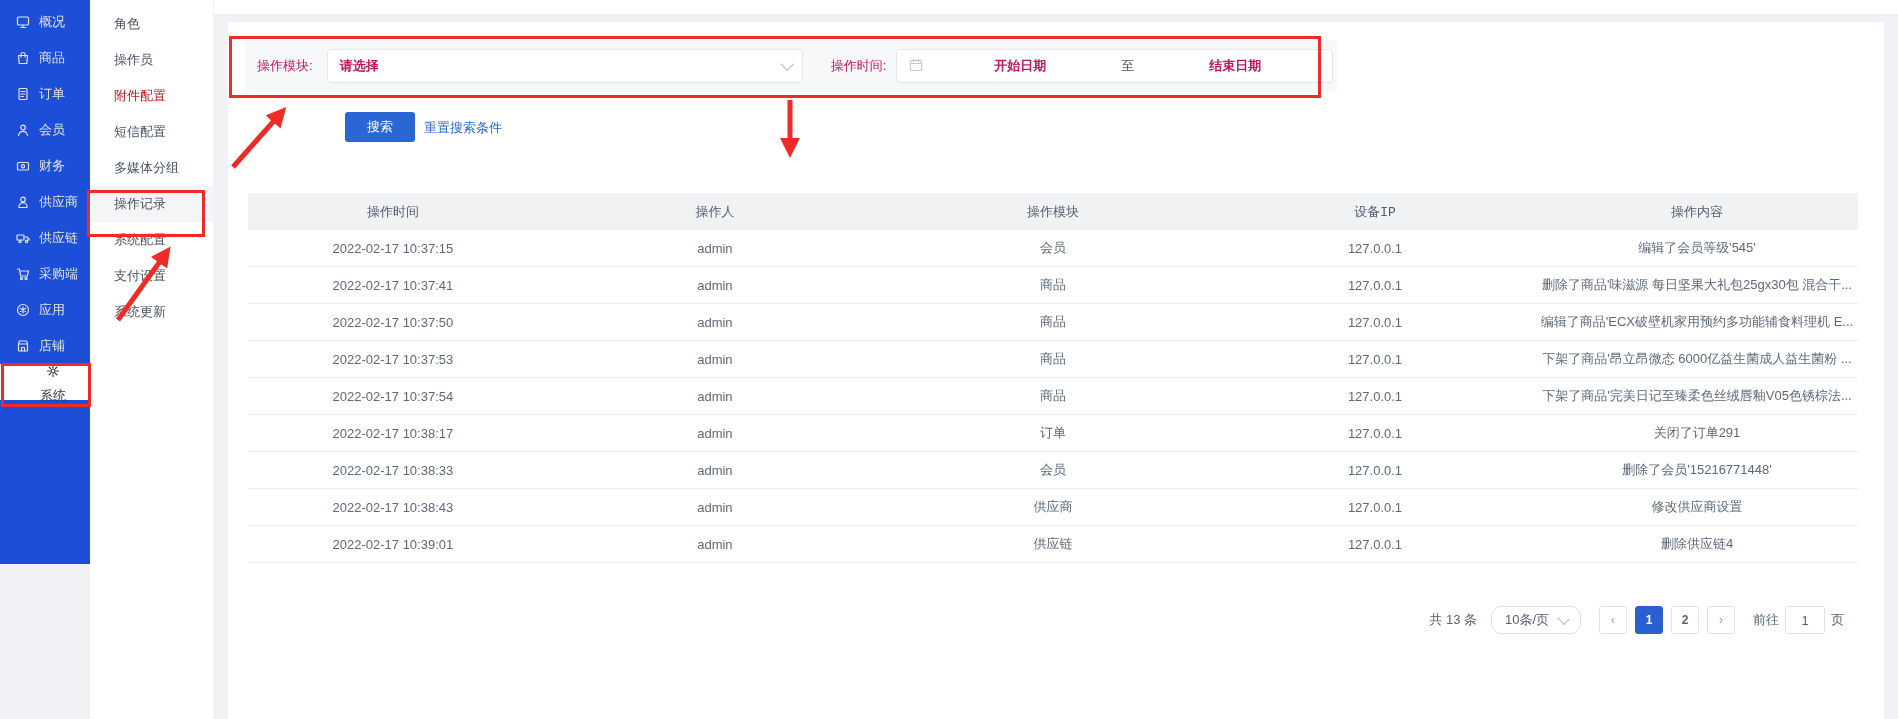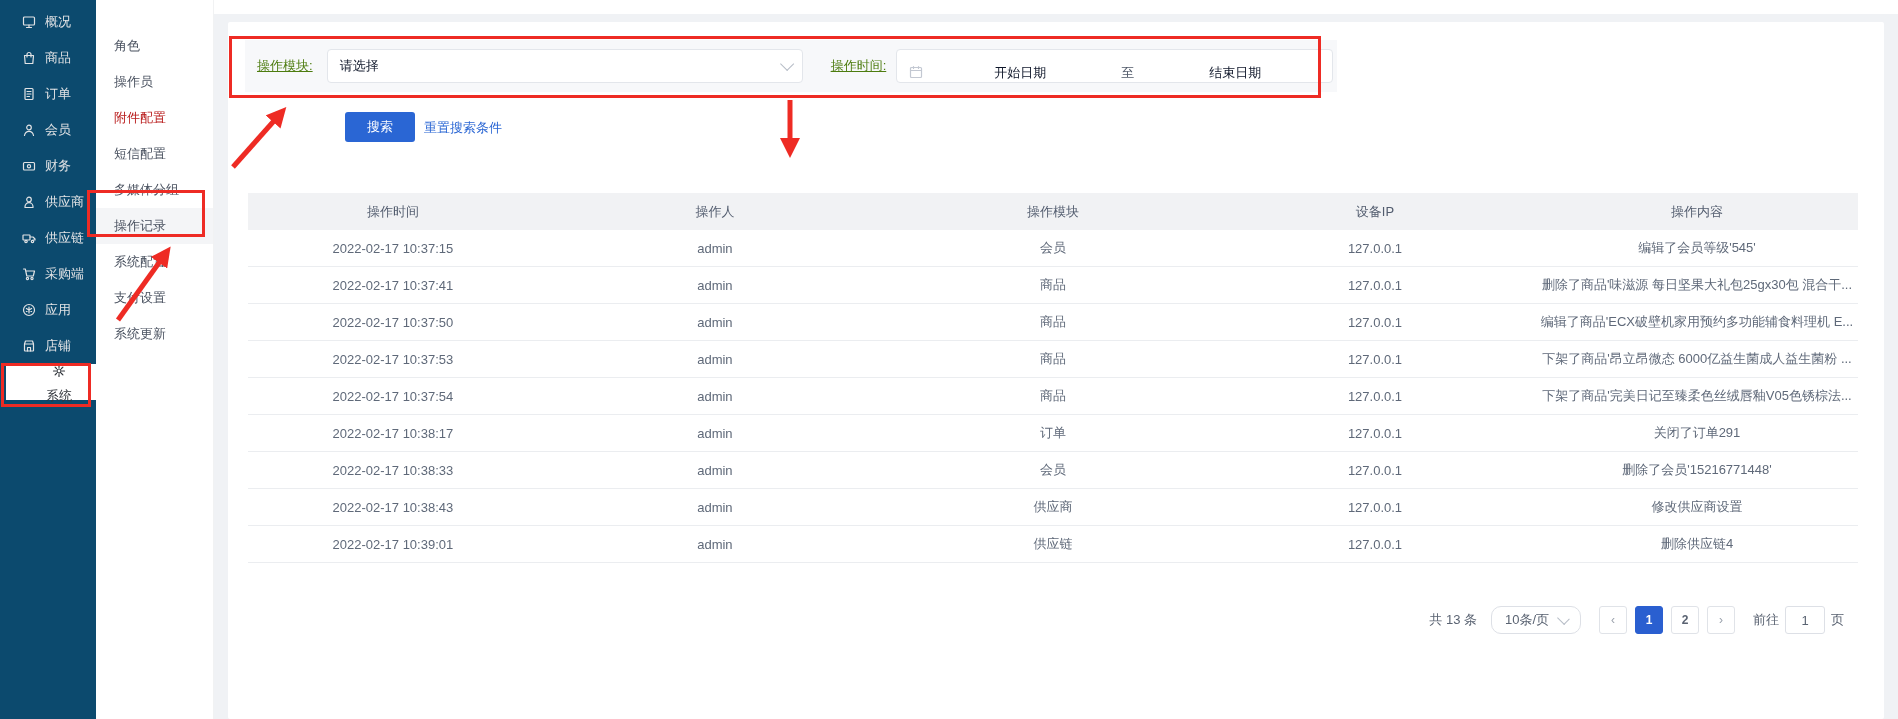--- a/index.html
+++ b/index.html
@@ -2,62 +2,62 @@
 <html><head>
 <meta charset="utf-8">
 <style>
   html,body{margin:0;padding:0;}
   body{
     width:1898px;height:719px;position:relative;overflow:hidden;
     background:#f0f2f5;font-family:"Liberation Sans",sans-serif;
     -webkit-font-smoothing:antialiased;
   }
   
-  .dark-sidebar{position:absolute;left:0;top:0;width:90px;height:719px;background:#0c4a6e;z-index:2;padding-left:6px;}
+  .dark-sidebar{position:absolute;left:0;top:0;width:90px;height:564px;background:#1d4ed8;z-index:2;}
   .ds-list{padding-top:4px;}
   .ds-item{height:36px;display:flex;align-items:center;padding-left:16px;gap:9px;
     color:#e2e3e5;font-size:13px;cursor:pointer;white-space:nowrap;}
   .ds-item svg{width:14px;height:14px;flex:0 0 14px;stroke:currentColor;fill:none;
     stroke-width:1.2;stroke-linecap:round;stroke-linejoin:round;}
   .ds-item.active{background:#ffffff;color:#33373d;flex-direction:column;}
   
   .submenu{position:absolute;left:90px;top:0;width:123px;height:719px;background:#ffffff;z-index:1;
     border-right:1px solid #f1f2f3;}
-  .sm-list{padding-top:28px;}
+  .sm-list{padding-top:6px;}
   .sm-item{height:36px;line-height:36px;padding-left:24px;font-size:13px;color:#4a5260;cursor:pointer;white-space:nowrap;}
   .sm-item.active-blue{color:#b91c1c;}
   .sm-item.highlight{background:#f4f5f7;}
   
   .content{position:absolute;left:213px;top:0;right:0;bottom:0;background:#f0f2f5;}
   .content-topstrip{position:absolute;top:0;left:0;right:0;height:14px;background:#ffffff;}
   .card{position:absolute;left:15px;right:14px;top:22px;bottom:0;background:#ffffff;border-radius:2px;}
   
   .filter-panel{position:absolute;left:17px;top:18px;width:1092px;height:52px;background:#f7f8fa;
     display:flex;align-items:center;font-size:13px;}
-  .fp-label{color:#4d7c0f;margin-left:12px;white-space:nowrap;text-decoration:underline;}
+  .fp-label{color:#be185d;margin-left:12px;white-space:nowrap;}
   .fp-select{margin-left:14px;width:450px;height:32px;background:#fff;border:1px solid #e3e6eb;border-radius:4px;
     display:flex;align-items:center;justify-content:space-between;padding:0 12px;cursor:pointer;box-sizing:content-box;}
-  .placeholder{color:#0f172a;}
+  .placeholder{color:#be185d;font-weight:bold;}
   .chev{width:9px;height:9px;border-right:1.5px solid #b6bcc6;border-bottom:1.5px solid #b6bcc6;
     transform:rotate(45deg) translateY(-3px);flex:0 0 9px;}
   .fp-label2{margin-left:28px;}
   .fp-daterange{margin-left:10px;width:435px;height:32px;background:#fff;border:1px solid #e3e6eb;border-radius:4px;
-    display:flex;align-items:flex-end;cursor:pointer;box-sizing:content-box;}
+    display:flex;align-items:center;cursor:pointer;box-sizing:content-box;}
   .cal-icon{margin-left:12px;flex:0 0 14px;}
   .cal-icon svg{width:14px;height:14px;stroke:#c3c8d2;fill:none;stroke-width:1.2;stroke-linecap:round;}
   .dr-part{flex:1;text-align:center;}
   .dr-sep{color:#515a6a;flex:0 0 auto;padding:0 4px;}
   
   .search-btn{position:absolute;left:117px;top:90px;width:70px;height:30px;background:#2a66d4;color:#fff;
     font-size:13px;border:none;border-radius:3px;cursor:pointer;font-family:inherit;}
   .reset-link{position:absolute;left:196px;top:97px;font-size:13px;color:#2a66d4;cursor:pointer;text-decoration:none;}
   
   .table-wrap{position:absolute;left:20px;right:26px;top:171px;}
   table{width:100%;border-collapse:collapse;font-size:13px;table-layout:fixed;}
-  thead th{height:35px;background:#f1f2f4;color:#525c6e;font-weight:normal;text-align:center;}
+  thead th{height:35px;background:#f1f2f4;color:#525c6e;font-weight:normal;text-align:center;font-family:Liberation Mono, monospace;}
   tbody td{height:36px;border-bottom:1px solid #ebedf0;color:#5f6979;text-align:center;
     white-space:nowrap;overflow:hidden;text-overflow:ellipsis;padding:0 4px;}
   
   .pagination{position:absolute;right:40px;top:584px;display:flex;align-items:center;font-size:13px;color:#5a6372;}
   .pg-total{margin-right:14px;}
   .pg-size{width:88px;height:26px;border:1px solid #dde0e6;border-radius:10px;background:#fff;display:flex;
     align-items:center;justify-content:center;gap:8px;cursor:pointer;margin-right:18px;color:#5a6372;}
   .pg-size .chev{transform:rotate(45deg) translateY(-2px);width:7px;height:7px;}
   .pg-btn{width:26px;height:26px;border:1px solid #e0e3e8;border-radius:3px;background:#fff;display:flex;
     align-items:center;justify-content:center;margin-right:8px;cursor:pointer;color:#9aa1ac;font-size:12px;}

